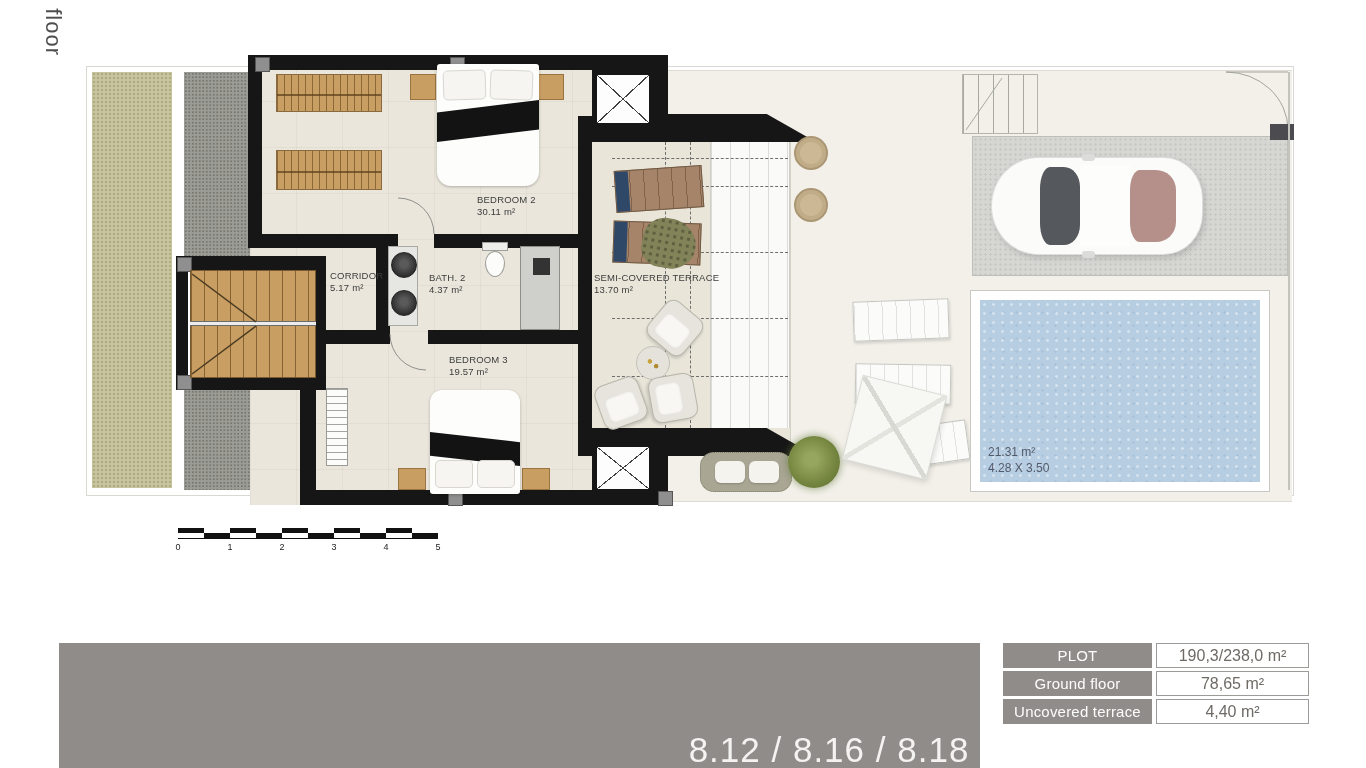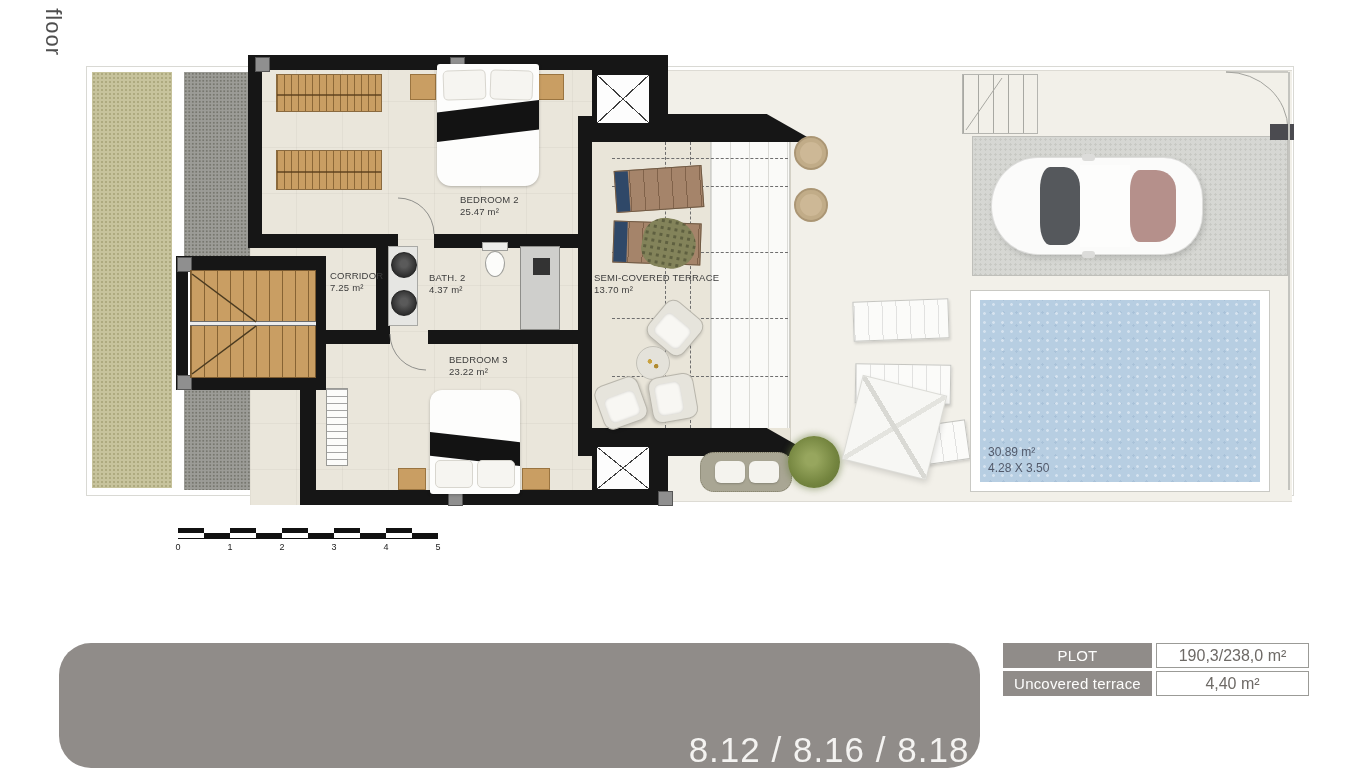--- a/index.html
+++ b/index.html
@@ -113,21 +113,21 @@
   
   .scalebar{left:176px;top:526px;width:266px;height:28px;}
   .sb-block{position:absolute;width:26px;height:5px;background:#111;}
   .sb-line{position:absolute;left:2px;top:12px;width:260px;height:1px;background:#111;}
   .sb-num{position:absolute;top:16px;font-size:9px;color:#222;width:10px;text-align:center;}
 
   
   .v-title{left:40px;top:-6px;writing-mode:vertical-rl;font-size:22px;color:#4e4e4e;letter-spacing:1px;}
 
   
-  .banner{left:59px;top:643px;width:921px;height:125px;background:var(--brand-gray,#908c89);border-radius:32px;}
+  .banner{left:59px;top:643px;width:921px;height:125px;background:var(--brand-gray,#908c89);}
   .banner-text{position:absolute;left:600px;bottom:-2px;width:340px;text-align:center;
      font-size:35px;font-weight:300;color:#f4f3f1;letter-spacing:1px;}
   .summary{left:1003px;top:643px;width:306px;}
   .srow{display:flex;gap:4px;margin-bottom:3px;height:25px;}
   .slabel{width:149px;background:var(--brand-gray,#908c89);color:#fdfdfc;font-size:15px;line-height:25px;text-align:center;letter-spacing:.2px;}
   .svalue{flex:1;background:#fff;border:1px solid #9b9b97;box-sizing:border-box;color:#6e6a66;font-size:16px;line-height:23px;text-align:center;}
 
   svg{position:absolute;overflow:visible;}
 </style>
 </head>
@@ -255,21 +255,21 @@
   <div class="abs plant"></div>
 
   <div class="slounger" style="left:853px;top:300px;transform:rotate(-2deg);"></div>
   <div class="slounger" style="left:855px;top:364px;transform:rotate(1deg);"></div>
   <div class="slounger" style="left:898px;top:424px;width:70px;transform:rotate(-8deg);"></div>
   <div class="abs umbrella"></div>
 
   <div class="abs pool-frame"></div>
   <div class="abs pool-water"></div>
   <div class="abs pool-label">
-    <span>30.89 m²</span>
+    <span>21.31 m²</span>
     <span>4.28 X 3.50</span>
   </div>
 
   <div class="abs parking-pad"></div>
   <div class="abs steps"></div>
   <svg class="steps-diag" width="76" height="60">
     <line x1="4" y1="56" x2="40" y2="4" stroke="#a8a8a2" stroke-width="1"></line>
   </svg>
   <svg style="left:1226px;top:70px;" width="64" height="60">
     <path d="M0,2 A62,58 0 0 1 62,60" fill="none" stroke="#a3a39e" stroke-width="1"></path>
@@ -278,35 +278,35 @@
   <div class="abs gate-stub"></div>
   <div class="abs fence"></div>
   <div class="abs car">
     <div class="front-glass"></div>
     <div class="roof"></div>
     <div class="rear-glass"></div>
     <div class="mirror" style="left:90px;top:-4px;"></div>
     <div class="mirror" style="left:90px;top:93px;"></div>
   </div>
 
-  <div class="room-label" style="left:460px;top:194px;">
+  <div class="room-label" style="left:477px;top:194px;">
     <span>BEDROOM 2</span>
-    <span>25.47 m²</span>
+    <span>30.11 m²</span>
   </div>
   <div class="room-label" style="left:330px;top:270px;">
     <span>CORRIDOR</span>
-    <span>7.25 m²</span>
+    <span>5.17 m²</span>
   </div>
   <div class="room-label" style="left:429px;top:272px;">
     <span>BATH. 2</span>
     <span>4.37 m²</span>
   </div>
   <div class="room-label" style="left:449px;top:354px;">
     <span>BEDROOM 3</span>
-    <span>23.22 m²</span>
+    <span>19.57 m²</span>
   </div>
   <div class="room-label" style="left:594px;top:272px;">
     <span>SEMI-COVERED TERRACE</span>
     <span>13.70 m²</span>
   </div>
 
   <div class="abs scalebar">
     <div class="sb-block" style="left:2px;top:2px;"></div>
     <div class="sb-block" style="left:28px;top:7px;"></div>
     <div class="sb-block" style="left:54px;top:2px;"></div>
@@ -330,16 +330,20 @@
 <div class="abs banner">
   <div class="banner-text">8.12 / 8.16 / 8.18</div>
 </div>
 
 <div class="abs summary">
   <div class="srow">
     <div class="slabel">PLOT</div>
     <div class="svalue">190,3/238,0 m²</div>
   </div>
   <div class="srow">
+    <div class="slabel">Ground floor</div>
+    <div class="svalue">78,65 m²</div>
+  </div>
+  <div class="srow">
     <div class="slabel">Uncovered terrace</div>
     <div class="svalue">4,40 m²</div>
   </div>
 </div>
 
 </body></html>

